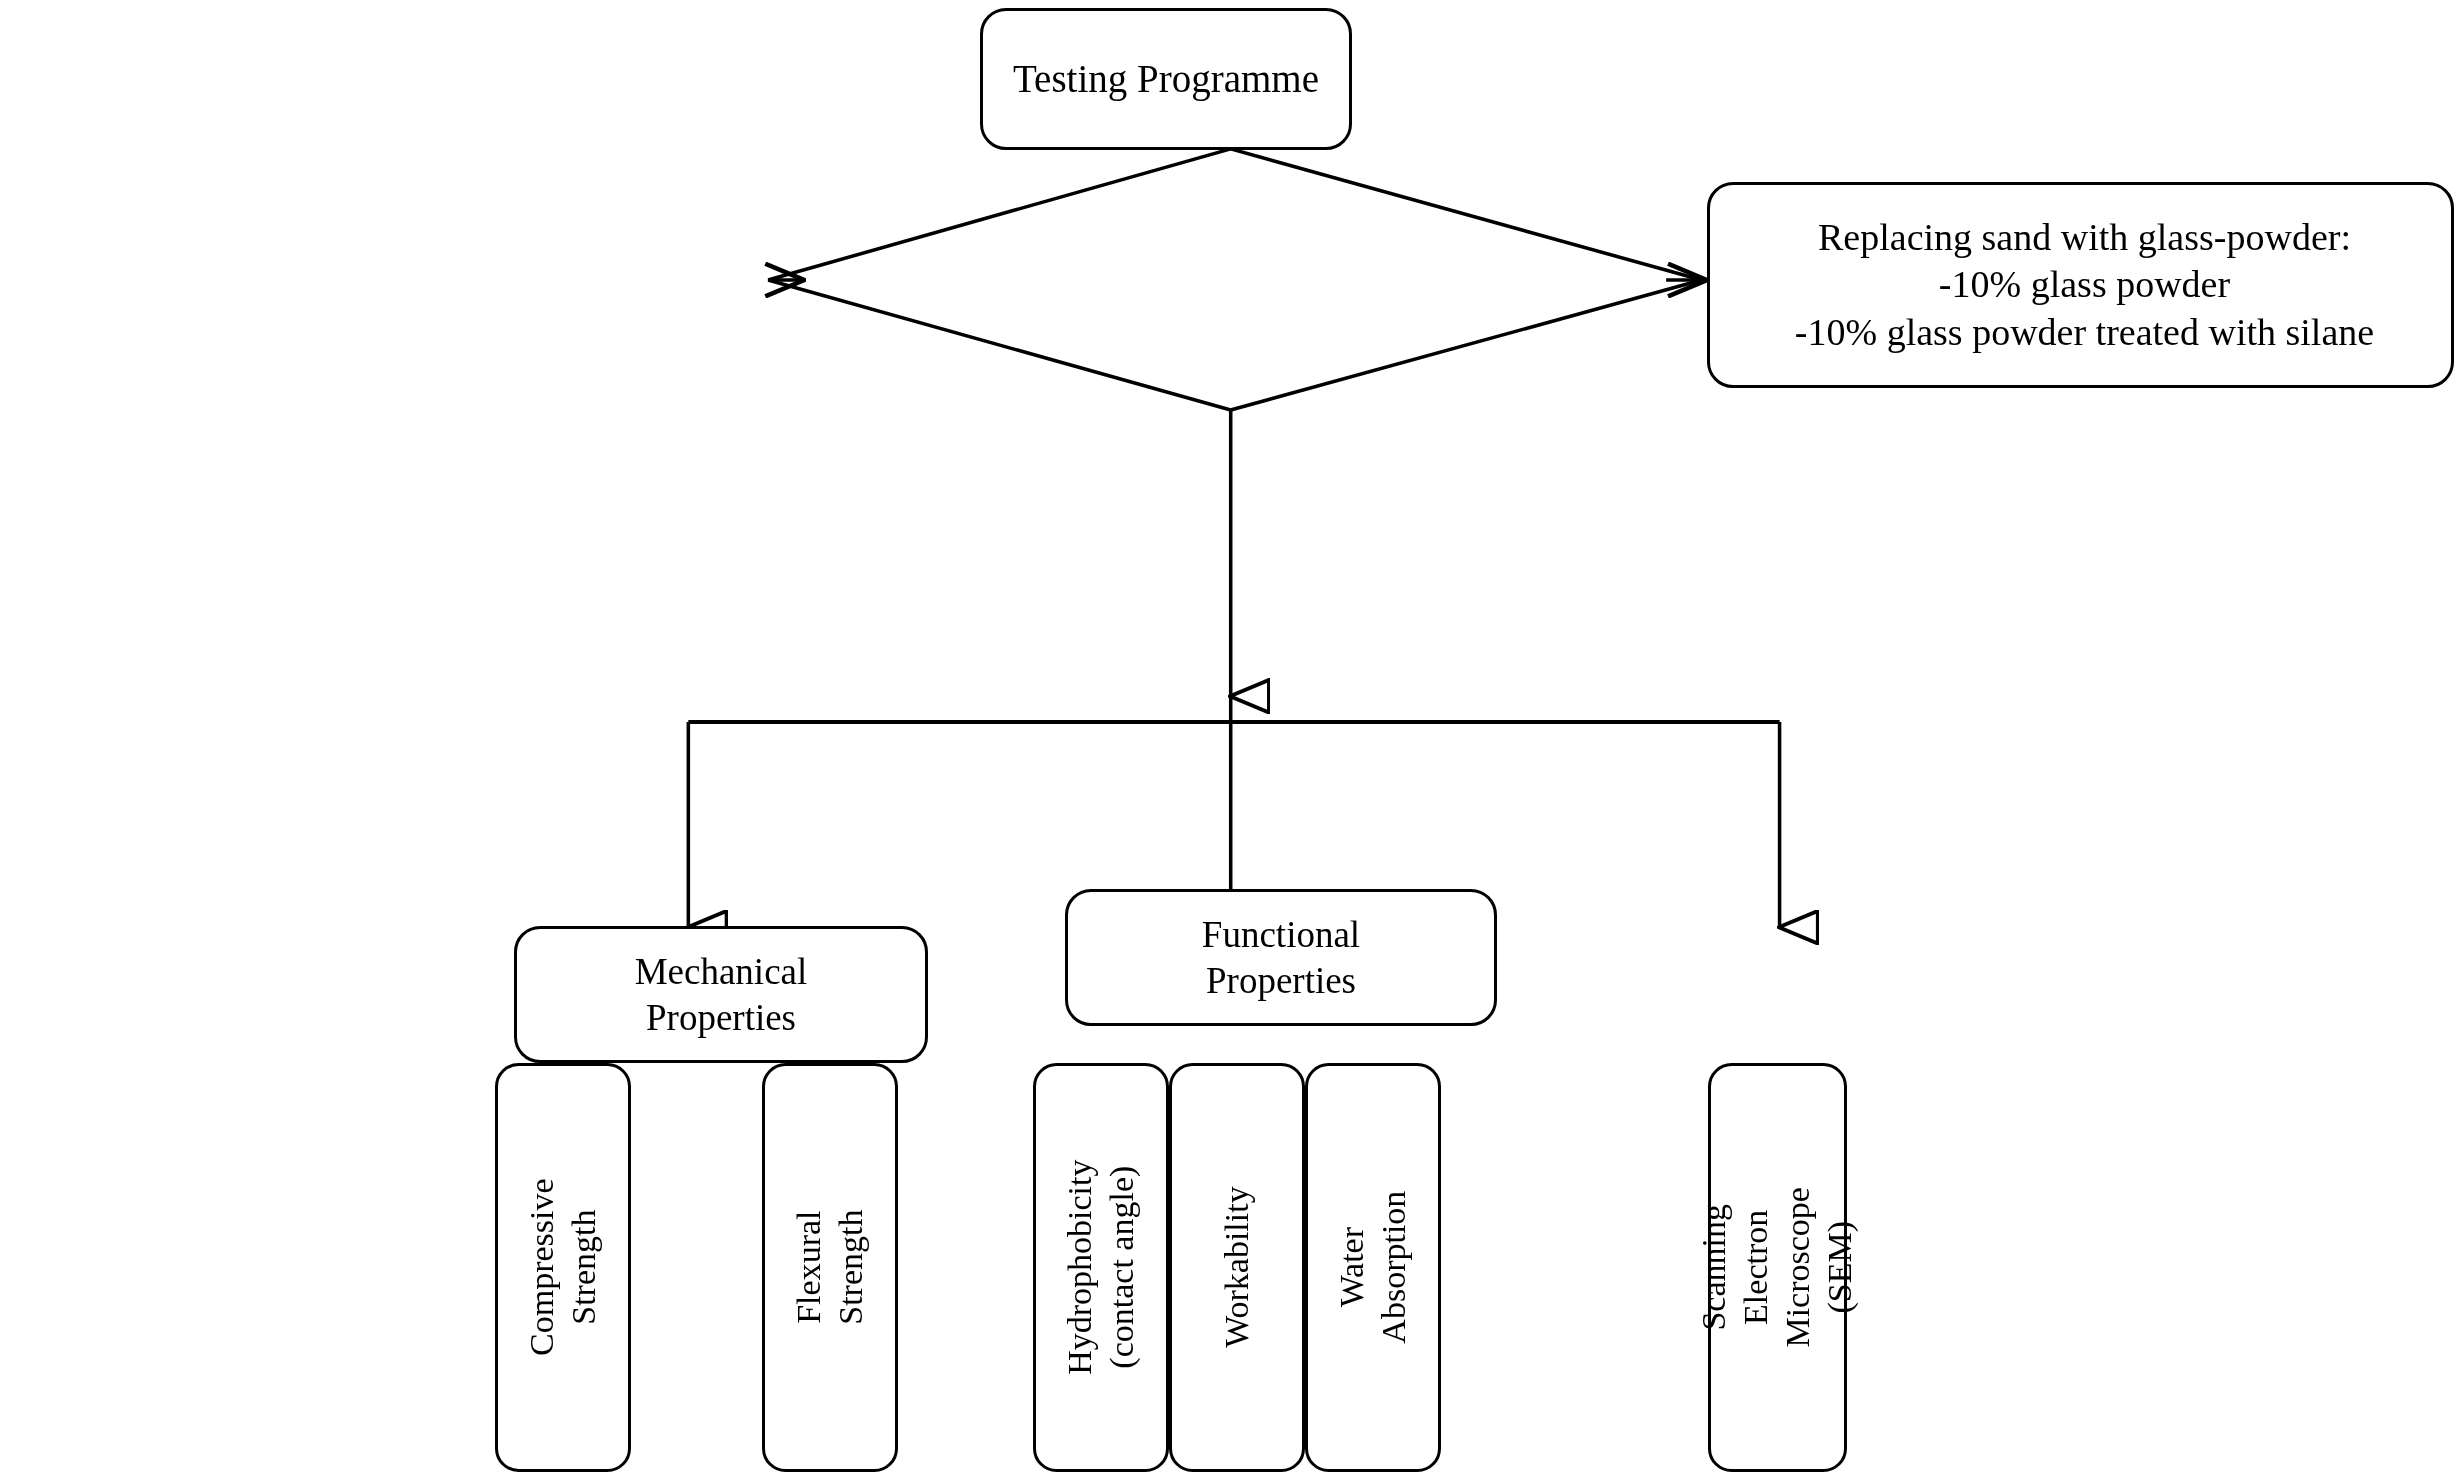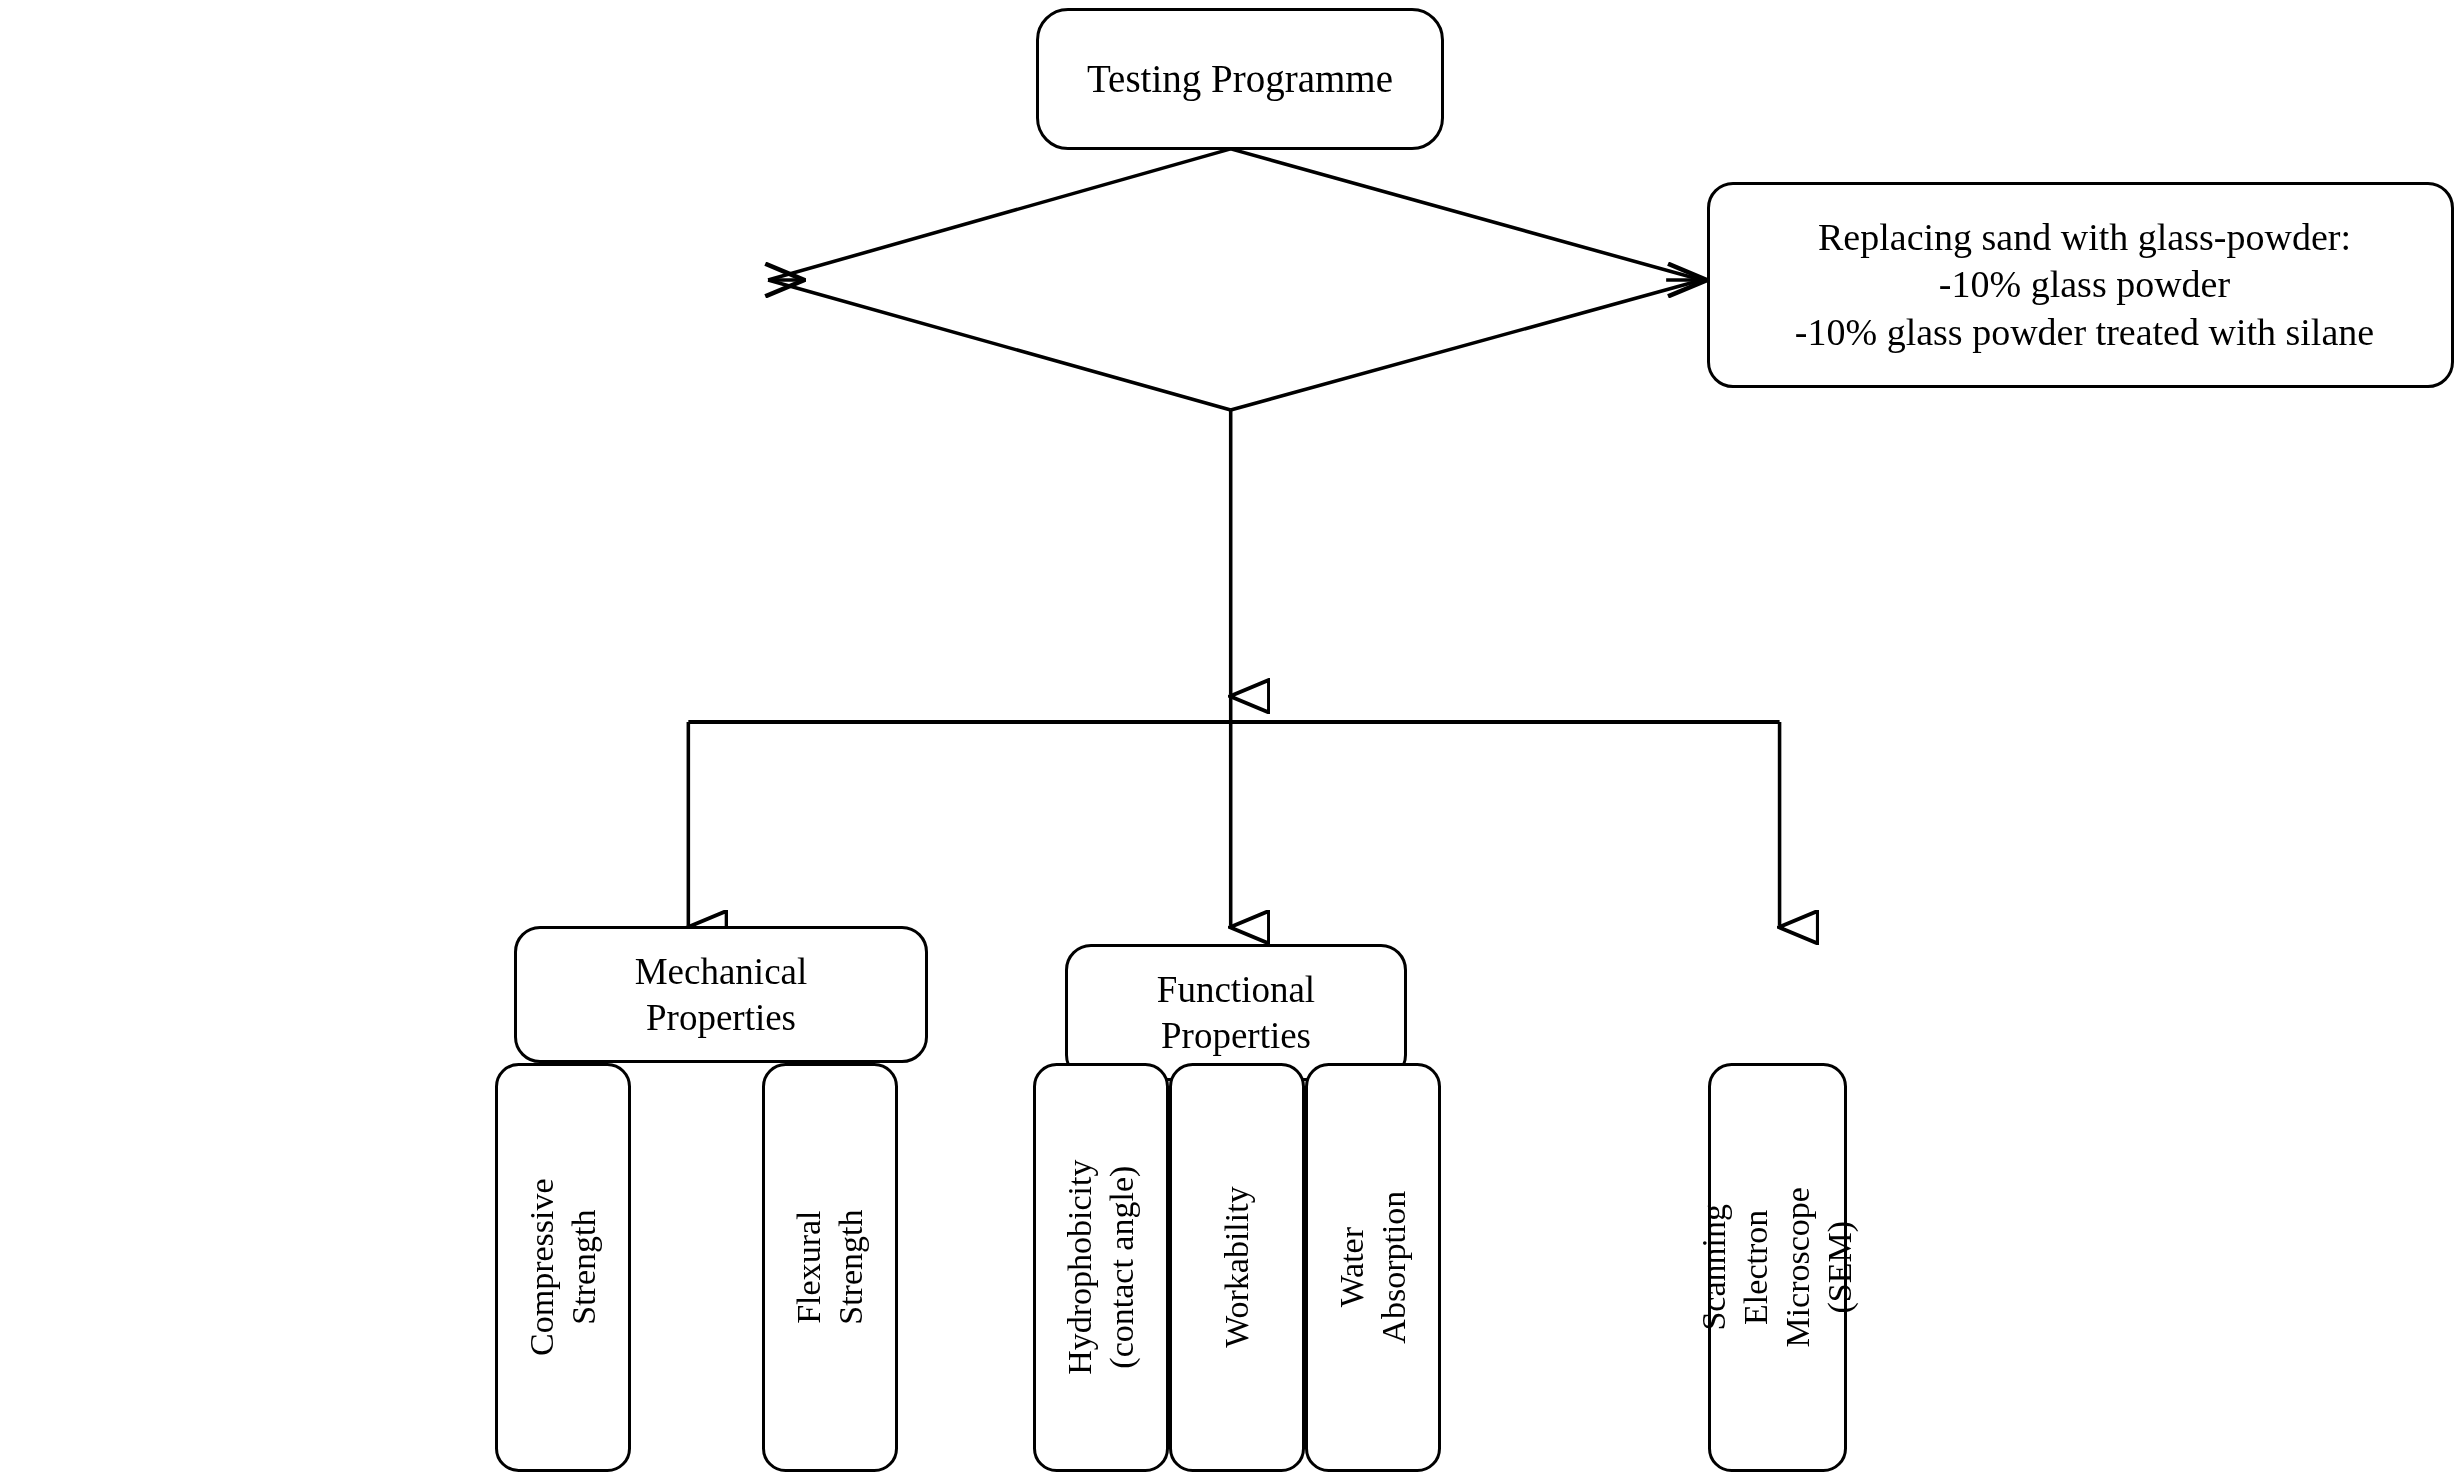--- a/index.html
+++ b/index.html
@@ -92,21 +92,21 @@
       <line x1="2083" y1="1176" x2="2083" y2="1222" stroke="#000000" stroke-width="6"></line>
     </g>
 
     <line x1="1165" y1="1222" x2="3012" y2="1222" stroke="#000000" stroke-width="7"></line>
 
     <line x1="1165" y1="1222" x2="1165" y2="1567" stroke="#000000" stroke-width="6" marker-end="url(#openArrow)"></line>
     <line x1="2083" y1="1222" x2="2083" y2="1567" stroke="#000000" stroke-width="6" marker-end="url(#openArrow)"></line>
     <line x1="3012" y1="1222" x2="3012" y2="1567" stroke="#000000" stroke-width="6" marker-end="url(#openArrow)"></line>
   </svg>
 
-  <div class="node fs-top" style="left:1036px; top:8.3px; width:408px; height:142px;border-radius:32px;">
+  <div class="node fs-top" style="left:980px; top:8.3px; width:372px; height:142px;">
     <span class="lbl">Testing Programme</span>
   </div>
 
 
   <div class="node fs-side" style="left:1707px; top:182px; width:747px; height:206px;">
     <span class="lbl">Replacing sand with glass-powder:
 -10% glass powder
 -10% glass powder treated with silane</span>
   </div>
 
@@ -117,21 +117,21 @@
 
   <div class="node vert fs-leaf" style="left:495px; top:1063px; width:136px; height:409px;">
     <span class="lbl">Compressive
 Strength</span>
   </div>
 
   <div class="node vert fs-leaf" style="left:762px; top:1063px; width:136px; height:409px;">
     <span class="lbl">Flexural Strength</span>
   </div>
 
-  <div class="node fs-mid" style="left:1033px; top:944px; width:342px; height:137px;">
+  <div class="node fs-mid" style="left:1033px; top:889px; width:432px; height:137px;">
     <span class="lbl">Functional
 Properties</span>
   </div>
 
   <div class="node vert fs-leaf" style="left:1033px; top:1063px; width:136px; height:409px;">
     <span class="lbl">Hydrophobicity
 (contact angle)</span>
   </div>
 
   <div class="node vert fs-leaf" style="left:1169px; top:1063px; width:136px; height:409px;">

